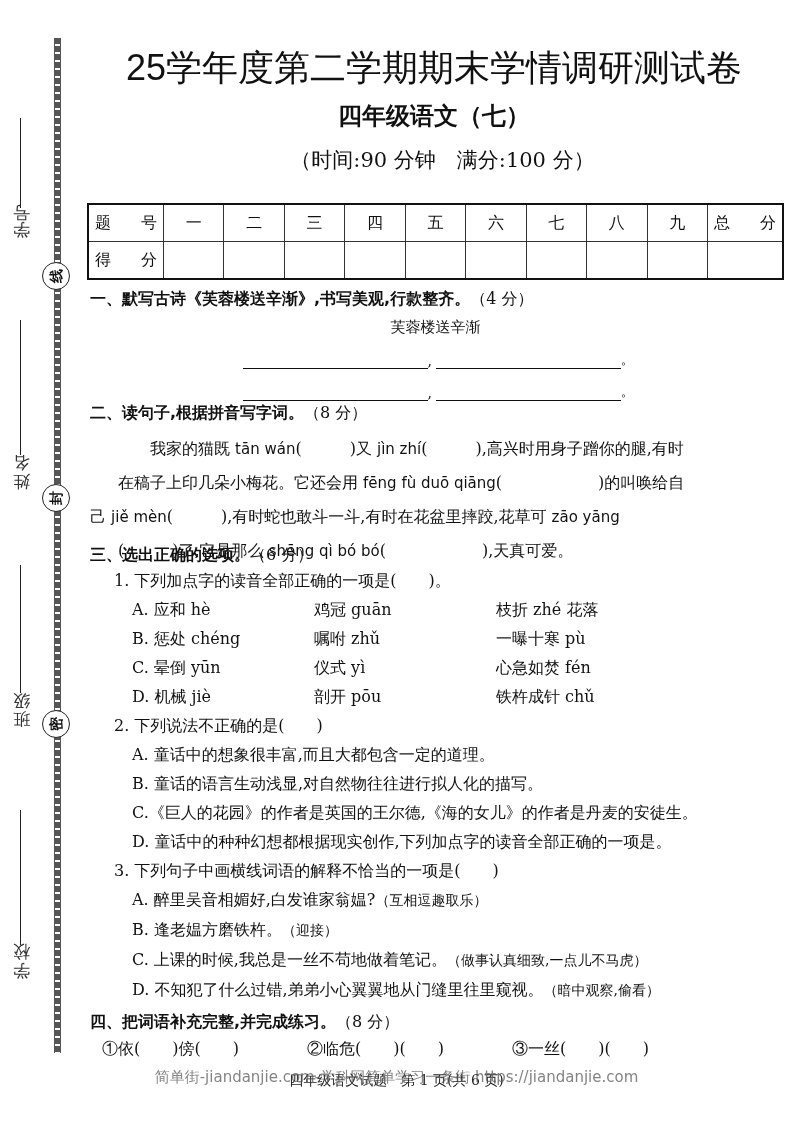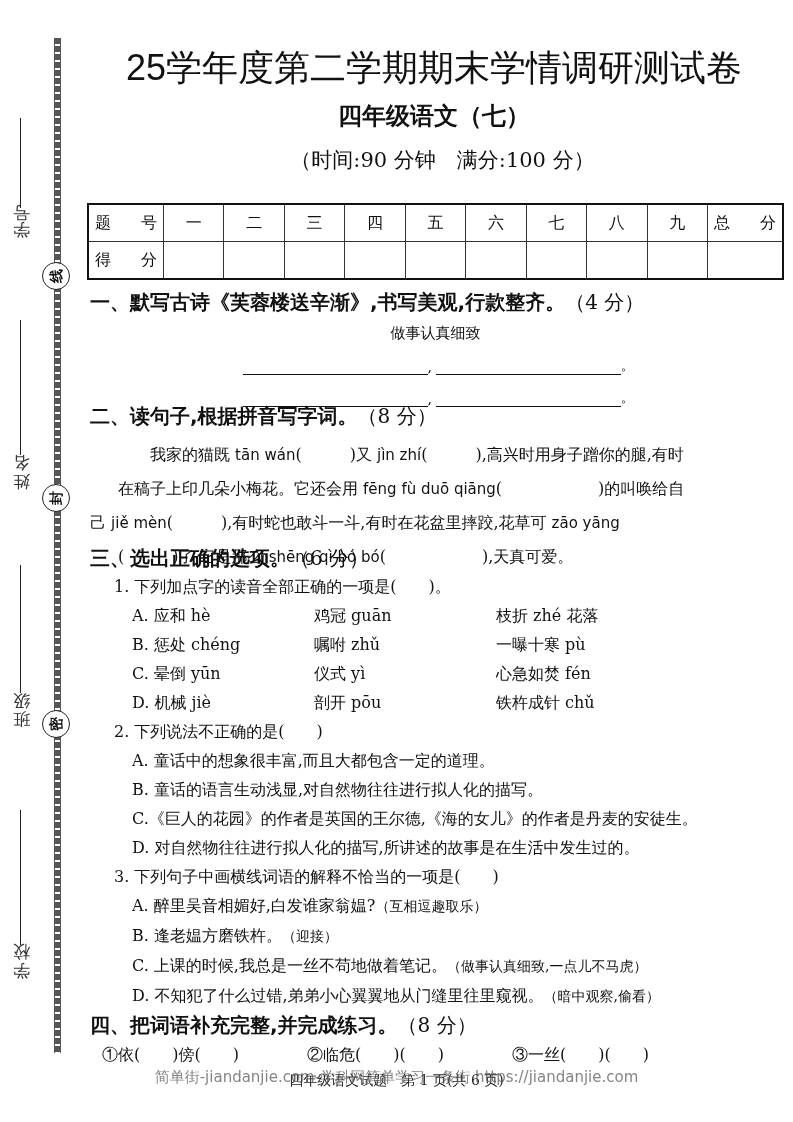--- a/index.html
+++ b/index.html
@@ -27,21 +27,21 @@
   .info { position: absolute; left: 102px; right: 10px; top: 146px; text-align: center; font-size: 21px; }
 
   
   table.score { position: absolute; left: 87px; top: 203px; width: 697px; border-collapse: collapse;
     border: 2px solid #111; font-family: "DejaVu Sans", sans-serif; font-size: 16px; }
   table.score td { border: 1px solid #333; height: 36px; text-align: center; padding: 0; }
   table.score td.hdr { width: 62px; text-align: justify; text-align-last: justify; padding: 0 6px; border-radius: 8px; }
 
   
   .sec { position: absolute; left: 90px; right: 12px; font-size: 15.5px; }
-  .sec-title { font-family: "DejaVu Sans", sans-serif; font-weight: bold; font-size: 20px; }
+  .sec-title { font-family: "DejaVu Sans", sans-serif; font-weight: bold; font-size: 16px; }
   .sec-title .pts { font-weight: normal; font-family: "DejaVu Serif", serif; }
   .poem-title { text-align: center; font-family: "DejaVu Sans", sans-serif; font-size: 15px; margin-top: 8px; }
   .blank-row { display: flex; justify-content: center; align-items: flex-end; margin-top: 12px; height: 20px; }
   .blank { display: inline-block; width: 185px; border-bottom: 1px solid #111; height: 16px; }
   .punct { font-size: 14px; width: 8px; }
 
   .para { line-height: 29px; font-size: 16px; margin-top: 4px; text-indent: 0; }
   .py { font-family: "DejaVu Sans", sans-serif; font-size: 15px; }
 
   .q { margin-left: 24px; font-size: 16px; line-height: 29px; }
@@ -114,21 +114,21 @@
     <td></td>
     <td></td>
   </tr>
 </tbody>
   </table>
 
 <div class="sec" style="top:289px">
   <div class="sec-title">
     <span>一、默写古诗《芙蓉楼送辛渐》,书写美观,行款整齐。</span><span class="pts">（4 分）</span>
   </div>
-  <div class="poem-title">做事认真细致</div>
+  <div class="poem-title">芙蓉楼送辛渐</div>
   <div class="blank-row">
     <span class="blank"></span>
       <span class="punct">,</span>
       <span class="blank"></span>
       <span class="punct">。</span>
   </div>
   <div class="blank-row">
     <span class="blank"></span>
       <span class="punct">,</span>
       <span class="blank"></span>
@@ -171,21 +171,21 @@
     <span>心急如焚 fén</span>
     <span>D. 机械 jiè</span>
     <span>剖开 pōu</span>
     <span>铁杵成针 chǔ</span>
   </div>
 
   <div class="q">2. 下列说法不正确的是(　　)</div>
   <div class="opt">A. 童话中的想象很丰富,而且大都包含一定的道理。</div>
   <div class="opt">B. 童话的语言生动浅显,对自然物往往进行拟人化的描写。</div>
   <div class="opt">C.《巨人的花园》的作者是英国的王尔德,《海的女儿》的作者是丹麦的安徒生。</div>
-  <div class="opt">D. 对自然物往往进行拟人化的描写,所讲述的故事是在生活中发生过的。</div>
+  <div class="opt">D. 童话中的种种幻想都根据现实创作,下列加点字的读音全部正确的一项是。</div>
 
   <div class="q">3. 下列句子中画横线词语的解释不恰当的一项是(　　)</div>
   <div class="opt"><span>A. 醉里吴音相媚好,白发谁家翁媪?</span><span class="note">（互相逗趣取乐）</span></div>
   <div class="opt"><span>B. 逢老媪方磨铁杵。</span><span class="note">（迎接）</span></div>
   <div class="opt"><span>C. 上课的时候,我总是一丝不苟地做着笔记。</span><span class="note">（做事认真细致,一点儿不马虎）</span></div>
   <div class="opt"><span>D. 不知犯了什么过错,弟弟小心翼翼地从门缝里往里窥视。</span><span class="note">（暗中观察,偷看）</span></div>
 </div>
 
 <div class="sec" style="top:1012px">
   <div class="sec-title">

